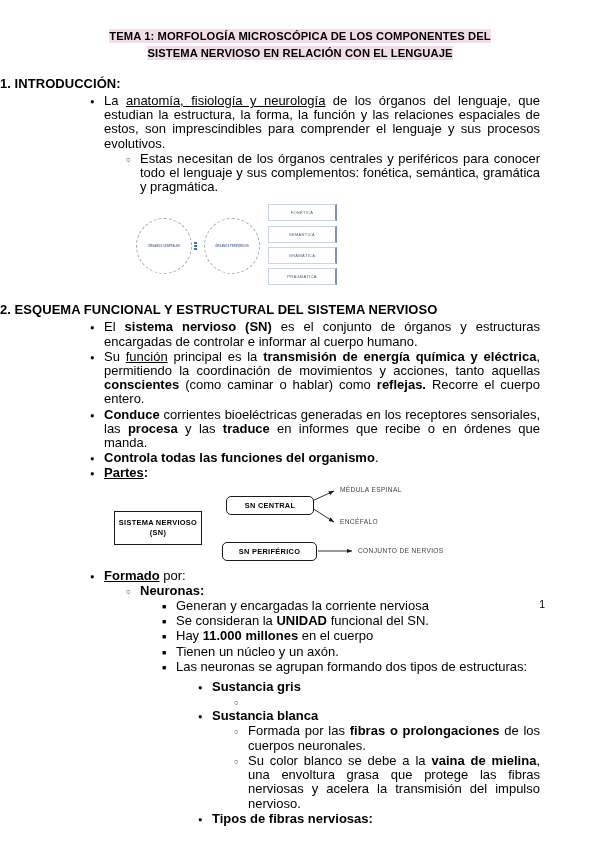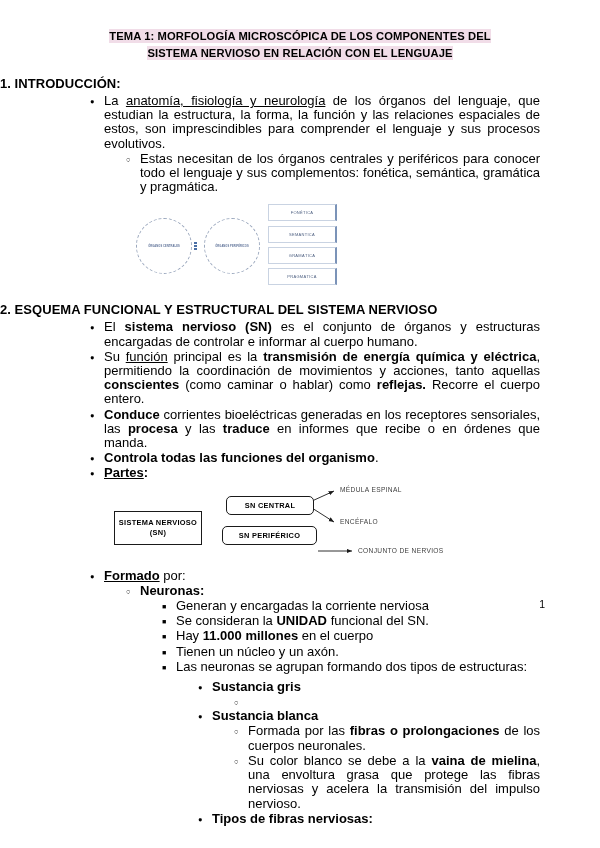--- a/index.html
+++ b/index.html
@@ -209,21 +209,21 @@
     background: #fff;
     display: flex;
     align-items: center;
     justify-content: center;
     font-size: 7.4px;
     font-weight: bold;
     letter-spacing: 0.3px;
     height: 17px;
   }
   .fig2 .rb-central { left: 114px; top: 11px;  width: 86px; }
-  .fig2 .rb-perif   { left: 110px; top: 41px;  width: 93px; }
+  .fig2 .rb-perif   { left: 110px; top: 57px;  width: 93px; }
   .fig2 .leaf {
     position: absolute;
     font-size: 6.6px;
     color: #3d3d3d;
     letter-spacing: 0.35px;
     white-space: nowrap;
   }
   .fig2 .lf-medula  { left: 228px; top: 1px; }
   .fig2 .lf-encef   { left: 228px; top: 33px; }
   .fig2 .lf-nervios { left: 246px; top: 62px; }

